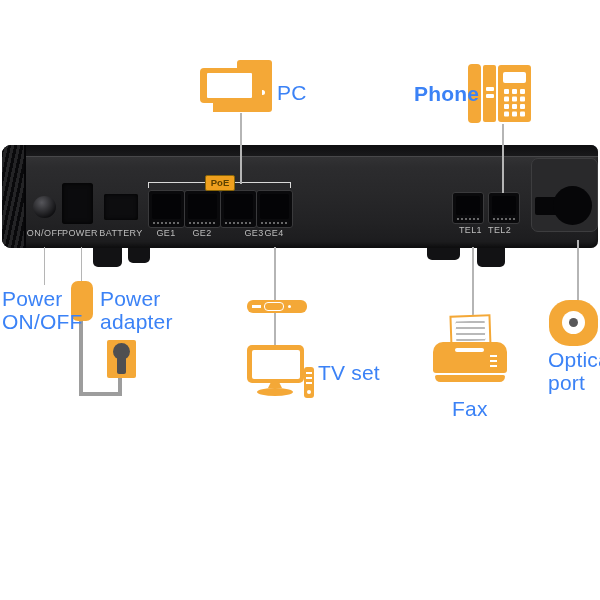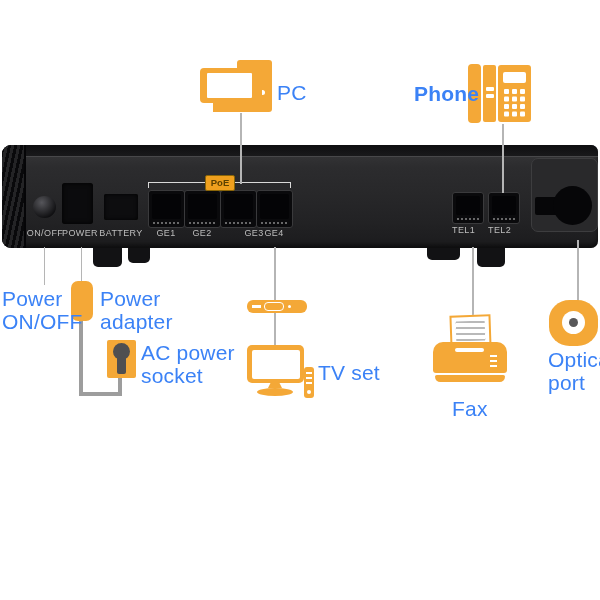--- a/index.html
+++ b/index.html
@@ -159,21 +159,21 @@
     <div class="fiber-stem"></div>
     <div class="fiber-knob"></div>
 
     <span class="dlabel" style="left:43px;">ON/OFF</span>
     <span class="dlabel" style="left:78px;">POWER</span>
     <span class="dlabel" style="left:119px;">BATTERY</span>
     <span class="dlabel" style="left:164px;">GE1</span>
     <span class="dlabel" style="left:200px;">GE2</span>
     <span class="dlabel" style="left:236px;margin-left:16px;">GE3</span>
     <span class="dlabel" style="left:272px;">GE4</span>
-    <span class="dlabel tel" style="left:465px;">TEL1</span>
+    <span class="dlabel tel" style="left:465px;text-align:right;">TEL1</span>
     <span class="dlabel tel" style="left:501px;">TEL2</span>
   </div>
 
   <div class="ico" style="left:200px;top:60px;width:72px;height:53px;">
     <div class="pc-tower orange"></div>
     <div class="pc-monitor orange"></div>
     <div class="pc-screen"></div>
     <div class="pc-base orange"></div>
   </div>
   <div class="lbl" style="left:277px;top:82px;">PC</div>
@@ -193,22 +193,20 @@
   <div class="ico adapter orange"></div>
   <div class="lbl" style="left:100px;top:288px;">Power
 adapter</div>
   <div class="cable" style="left:79px;top:319px;width:4px;height:77px;"></div>
   <div class="cable" style="left:79px;top:392px;width:43px;height:4px;"></div>
   <div class="cable" style="left:118px;top:377px;width:4px;height:16px;"></div>
   <div class="ico socket orange">
     <div class="plug-circle"></div>
     <div class="plug-stem"></div>
   </div>
-  <div class="lbl" style="left:141px;top:342px;">AC power
-socket</div>
 
   <div class="ico stb orange">
     <div class="stb-dash"></div>
     <div class="stb-pill"></div>
     <div class="stb-dot"></div>
   </div>
 
   <div class="ico tv-frame orange">
     <div class="tv-screen"></div>
   </div>

